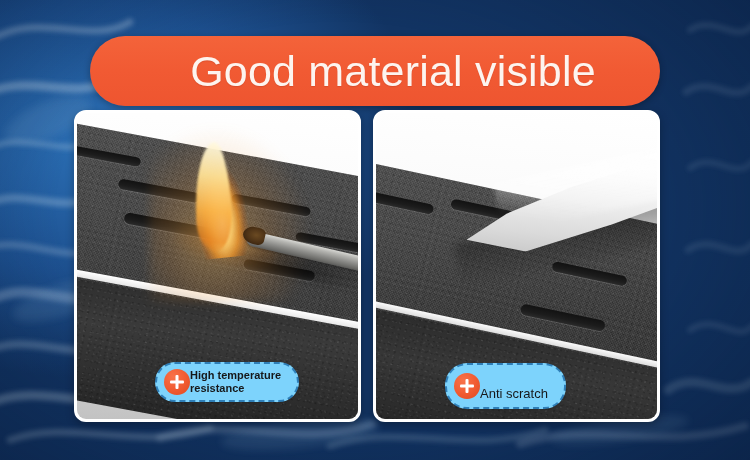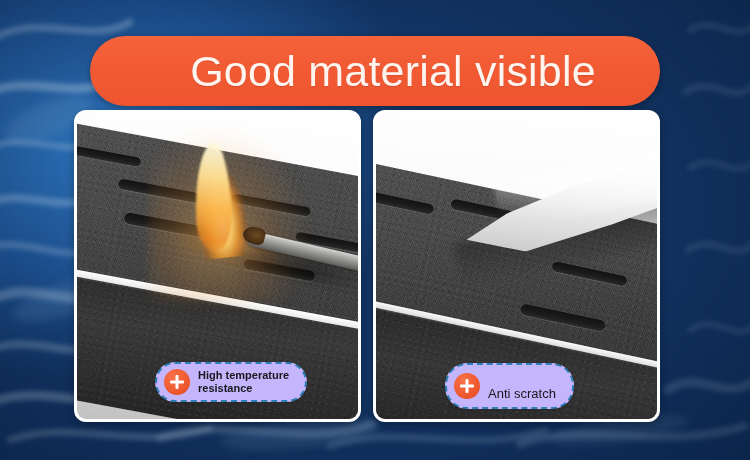--- a/index.html
+++ b/index.html
@@ -231,25 +231,25 @@
     background: linear-gradient(185deg, rgba(0,0,0,0.45) 0%, rgba(0,0,0,0.18) 55%, rgba(0,0,0,0) 100%);
     transform: rotate(-12deg);
     filter: blur(4px);
   }
 
   
   .badge {
     position: absolute;
     display: flex;
     align-items: center;
-    gap: 8px;
+    gap: 0;
     padding: 5px 16px 5px 7px;
     border: 2px dashed #2f7fb8;
     border-radius: 22px;
-    background: #c4b5fd;
+    background: #7dd3fc;
     box-shadow: 0 1px 3px rgba(0,0,0,0.12);
   }
   #badge-left  { left: 155px; top: 362px; }
   #badge-right { left: 445px; top: 363px; }
 
   .plus-icon {
     position: relative;
     width: 26px; height: 26px;
     border-radius: 50%;
     background: radial-gradient(circle at 36% 30%, #f8724a 0%, #f05a30 55%, #de4a22 100%);

